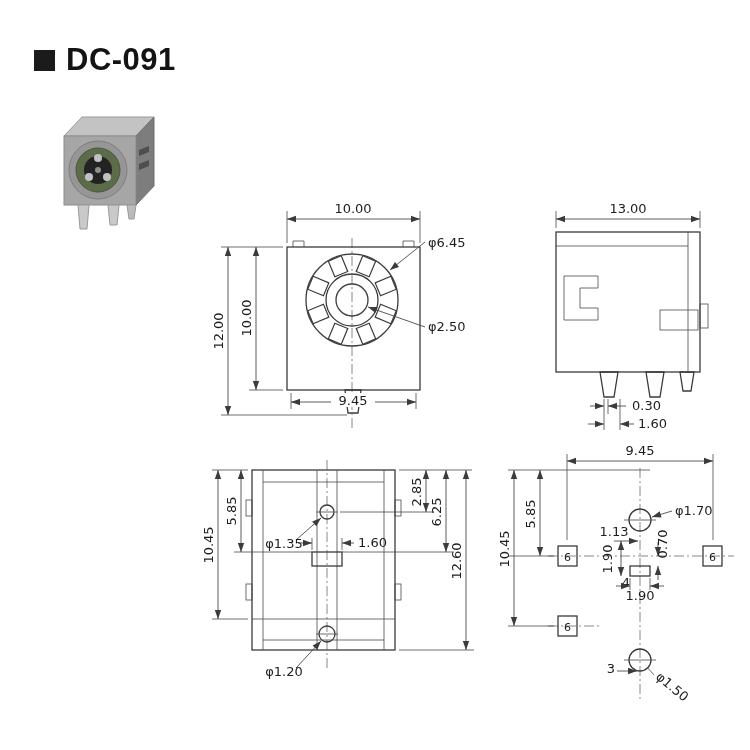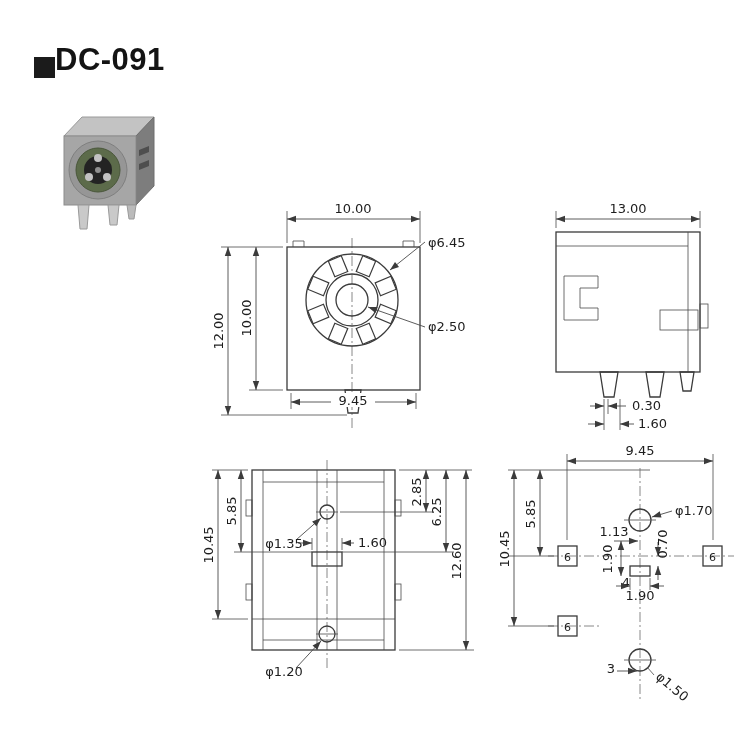--- a/index.html
+++ b/index.html
@@ -1,21 +1,21 @@
 <!DOCTYPE html>
 <html><head>
 <meta charset="utf-8">
 <style>
   html,body{margin:0;padding:0;background:#fff;}
   .page{
     position:relative;width:750px;height:750px;background:#fff;
     outline:1px solid #e4e4e4;overflow:hidden;
     font-family:"DejaVu Sans",sans-serif;
   }
-  .header{position:absolute;top:42px;left:14px;display:flex;align-items:flex-end;gap:0;padding-left:20px;}
+  .header{position:absolute;top:42px;left:14px;display:flex;align-items:center;gap:11px;padding-left:20px;}
   .title-bullet{width:21px;height:21px;background:#1b1b1b;}
   .page-title{
     font-family:"Liberation Sans",sans-serif;
     font-weight:bold;font-size:31px;color:#141414;letter-spacing:0.5px;
   }
   .photo{position:absolute;left:48px;top:106px;}
   .drawing{position:absolute;left:0;top:0;}
 
   .outline{stroke:#3b3b3b;stroke-width:1.3;fill:none;}
   .thin{stroke:#4a4a4a;stroke-width:0.8;fill:none;}

